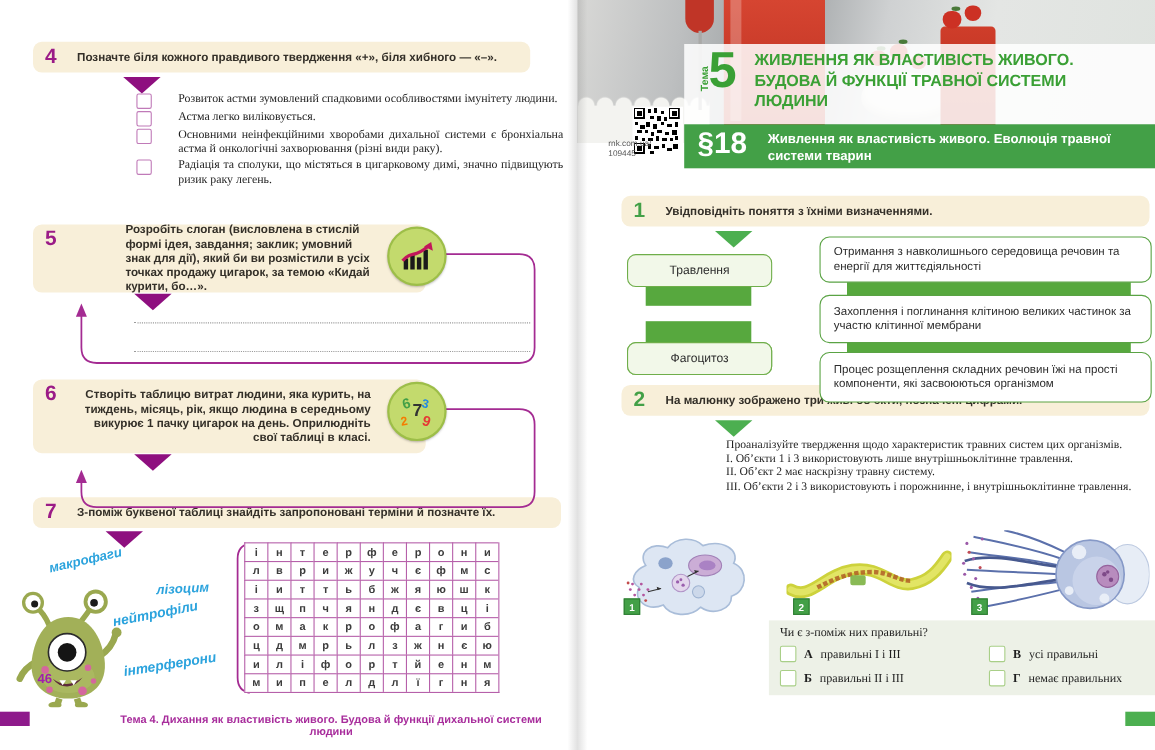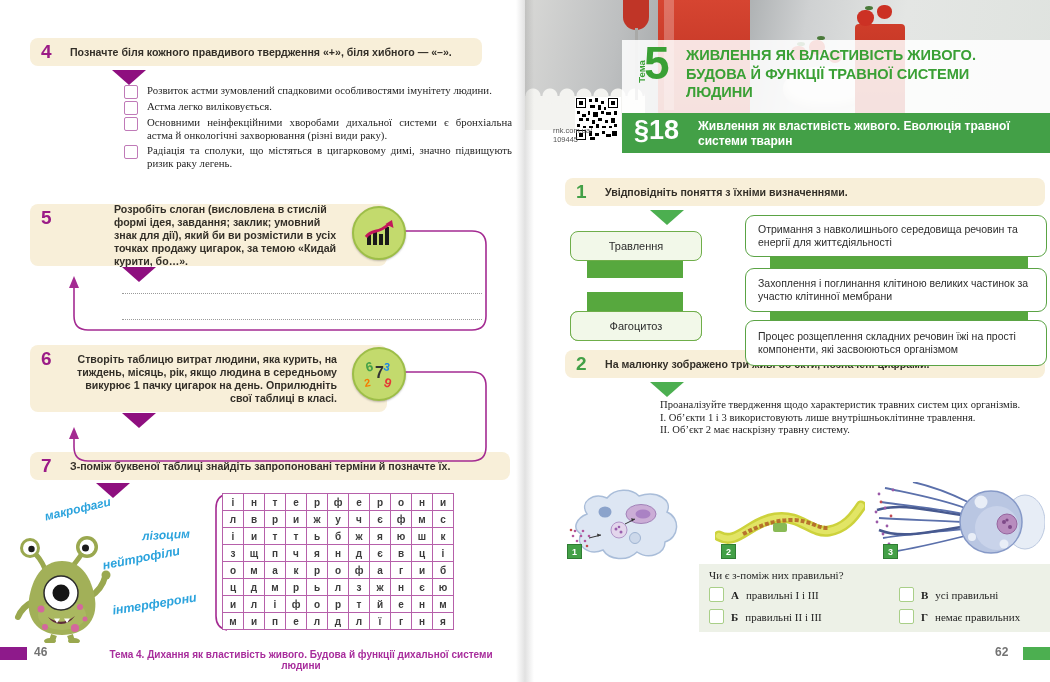--- a/index.html
+++ b/index.html
@@ -17,34 +17,34 @@
   .task-header .txt{position:absolute;left:40px;top:0;bottom:0;right:8px;display:flex;align-items:center;
                     font-weight:bold;font-size:10.6px;line-height:13px;color:#332f28;}
   .num-magenta{color:#9b1b87;} .num-green{color:#43a047;}
   .tri{position:absolute;width:0;height:0;border-left:17px solid transparent;border-right:17px solid transparent;}
   .tri-m{border-top:15px solid #8e0f7f;}
   .tri-g{border-top:15px solid #4caf50;}
   .serif{font-family:"Liberation Serif","DejaVu Serif",serif;}
 
   
   .stmt-list{position:absolute;left:124px;top:84px;width:388px;}
-  .stmt{display:flex;gap:9px;margin-bottom:1px;}
+  .stmt{display:flex;gap:24px;margin-bottom:1px;}
   .cb-p{flex:0 0 auto;width:12px;height:12px;border:1.5px solid #c07ab8;border-radius:2px;background:#fff;margin-top:1px;}
   .stmt .t{font-family:"Liberation Serif","DejaVu Serif",serif;font-size:10.8px;line-height:13.4px;color:#1f1f1f;text-align:justify;}
   .icon-circle{position:absolute;width:50px;height:50px;border-radius:50%;background:#c3da6d;border:2px solid #9dbe48;
                box-shadow:0 1px 2px rgba(0,0,0,.25);display:flex;align-items:center;justify-content:center;z-index:3;}
   .bracket{position:absolute;left:0;z-index:1;}
   .dotline{position:absolute;height:7px;border-bottom:1.5px dotted #9a9a9a;z-index:2;}
   .term{position:absolute;color:#2ba3dd;font-weight:bold;font-style:italic;white-space:nowrap;}
   .ws{position:absolute;left:222px;top:493px;display:grid;grid-template-columns:repeat(11,21px);grid-auto-rows:17px;
       border-right:1px solid #b660aa;border-bottom:1px solid #b660aa;background:#fff;z-index:2;}
   .ws-cell{border-left:1px solid #b660aa;border-top:1px solid #b660aa;display:flex;align-items:center;justify-content:center;
            font-size:10px;font-weight:600;color:#3c3c3c;}
   .footer-bar-l{position:absolute;left:0;top:647px;width:27px;height:13px;background:#8e1a8b;}
-  .pg-num{position:absolute;top:645px;font-weight:bold;font-size:12px;color:#737373;}
+  .pg-num{position:absolute;top:610px;font-weight:bold;font-size:12px;color:#a21caf;}
   .footer-txt{position:absolute;left:92px;top:649px;width:418px;text-align:center;font-size:10px;font-weight:600;color:#a82d9c;}
 
   
   .photo{position:absolute;left:0;top:0;width:525px;height:130px;overflow:hidden;
          background:linear-gradient(100deg,#d8d8d6 0%,#bdbfc0 18%,#9a9ea0 34%,#cfd1d2 52%,#e4e6e4 70%,#dfe3df 100%);}
   .lace{position:absolute;left:0;top:96px;width:120px;height:34px;background:#f3f3f0;}
   .lace:before{content:"";position:absolute;left:0;top:-8px;width:120px;height:16px;
     background-image:radial-gradient(circle 8px at 8px 8px,#f3f3f0 7px,transparent 8px);background-size:17px 16px;}
   .wineglass-bowl{position:absolute;left:98px;top:0;width:26px;height:30px;background:#c03527;border-radius:0 0 13px 13px;}
   .wineglass-stem{position:absolute;left:110px;top:28px;width:3px;height:72px;background:#a9a9a7;}
@@ -403,20 +403,21 @@
     <div class="task-header" style="left:40px;top:350px;width:480px;height:28px;">
       <span class="num num-green">2</span>
       <span class="txt">На малюнку зображено три живі об’єкти, позначені цифрами.</span>
     </div>
     <div class="tri tri-g" style="left:125px;top:382px;"></div>
 
     <div class="t2-text serif">
       <div>Проаналізуйте твердження щодо характеристик травних систем цих організмів.</div>
       <div>І. Об’єкти 1 і 3 використовують лише внутрішньоклітинне травлення.</div>
       <div>ІІ. Об’єкт 2 має наскрізну травну систему.</div>
+      <div>ІІІ. Об’єкти 2 і 3 використовують і порожнинне, і внутрішньоклітинне травлення.</div>
     </div>
 
     <svg style="position:absolute;left:40px;top:486px;" width="120" height="76" viewBox="0 0 120 76">
       <path d="M22,28 C14,16 28,6 42,12 C50,2 66,2 74,10 C92,4 108,14 102,26 C116,32 114,52 100,56 C100,68 84,74 72,66 C62,76 44,74 38,64 C24,70 10,60 16,48 C6,42 12,32 22,28 Z" fill="#dde6f3" stroke="#a9bdd9" stroke-width="1.5"></path>
       <ellipse cx="40" cy="26" rx="6.5" ry="5.5" fill="#8ba3cb"></ellipse>
       <ellipse cx="76" cy="28" rx="15" ry="9.5" fill="#cbadd6" stroke="#a282b8"></ellipse>
       <ellipse cx="78" cy="28" rx="7.5" ry="4.5" fill="#aa82c4"></ellipse>
       <circle cx="54" cy="44" r="8" fill="#e3d6ec" stroke="#b195c8"></circle>
       <circle cx="51" cy="43" r="1.5" fill="#9a5fae"></circle>
         <circle cx="56" cy="46" r="1.5" fill="#9a5fae"></circle>

